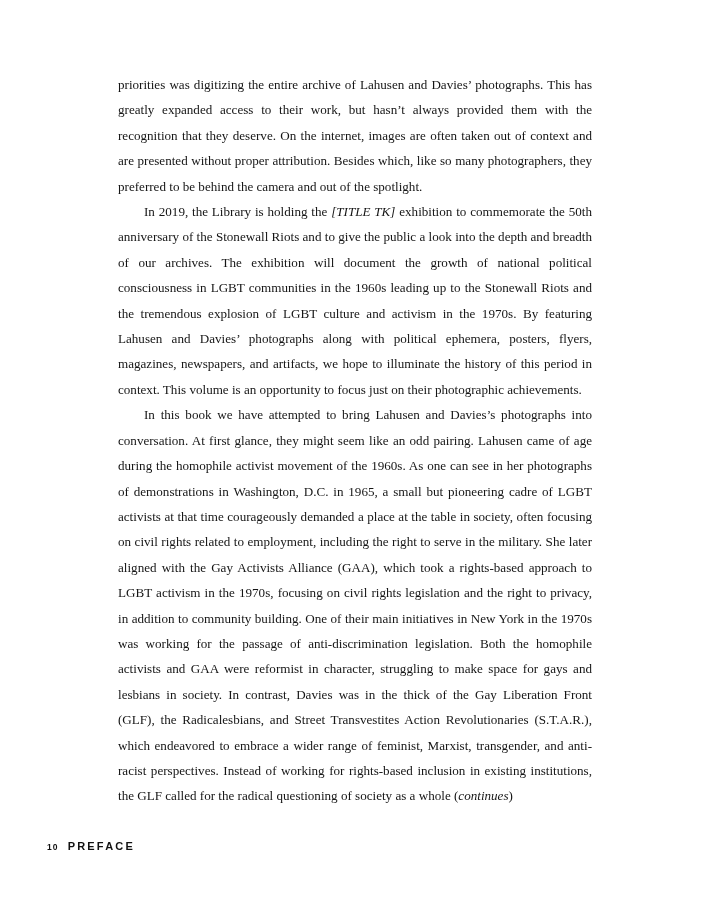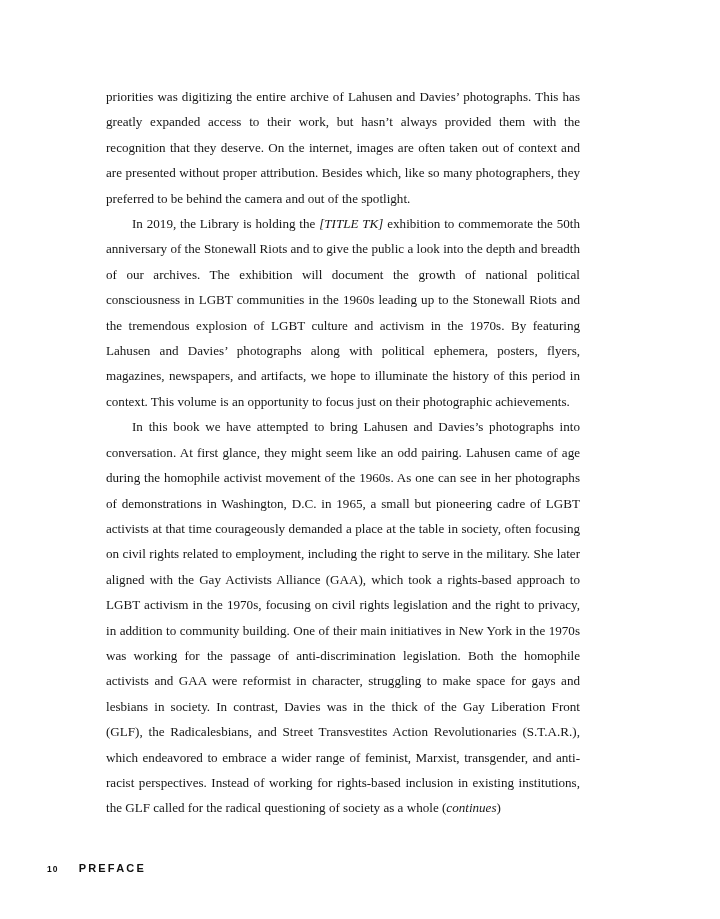--- a/index.html
+++ b/index.html
@@ -15,48 +15,47 @@
     overflow: hidden;
   }
   .page {
     position: relative;
     width: 720px;
     height: 919px;
     box-sizing: border-box;
   }
   .text-column {
     position: absolute;
-    left: 106px;
+    left: 118px;
     top: 72px;
     width: 474px;
-    margin-top: 12px;
   }
   p.para {
     margin: 0;
     font-size: 13.1px;
     line-height: 25.4px;
     text-align: justify;
     text-justify: inter-word;
     hyphens: manual;
     color: #151515;
     font-family: "Liberation Serif", serif;
   }
   p.para + p.para {
     text-indent: 26px;
   }
   p.para .italic {
     font-style: italic;
   }
   .footer {
     position: absolute;
     left: 47px;
-    bottom: 45px;
+    bottom: 67px;
     display: flex;
     align-items: flex-end;
-    gap: 20px;
+    gap: 9px;
   }
   .folio {
     font-family: "Liberation Sans", sans-serif;
     font-size: 8.5px;
     letter-spacing: 1.1px;
     color: #111111;
     font-weight: 700;
   }
   .running-head {
     font-family: "Liberation Sans", sans-serif;

